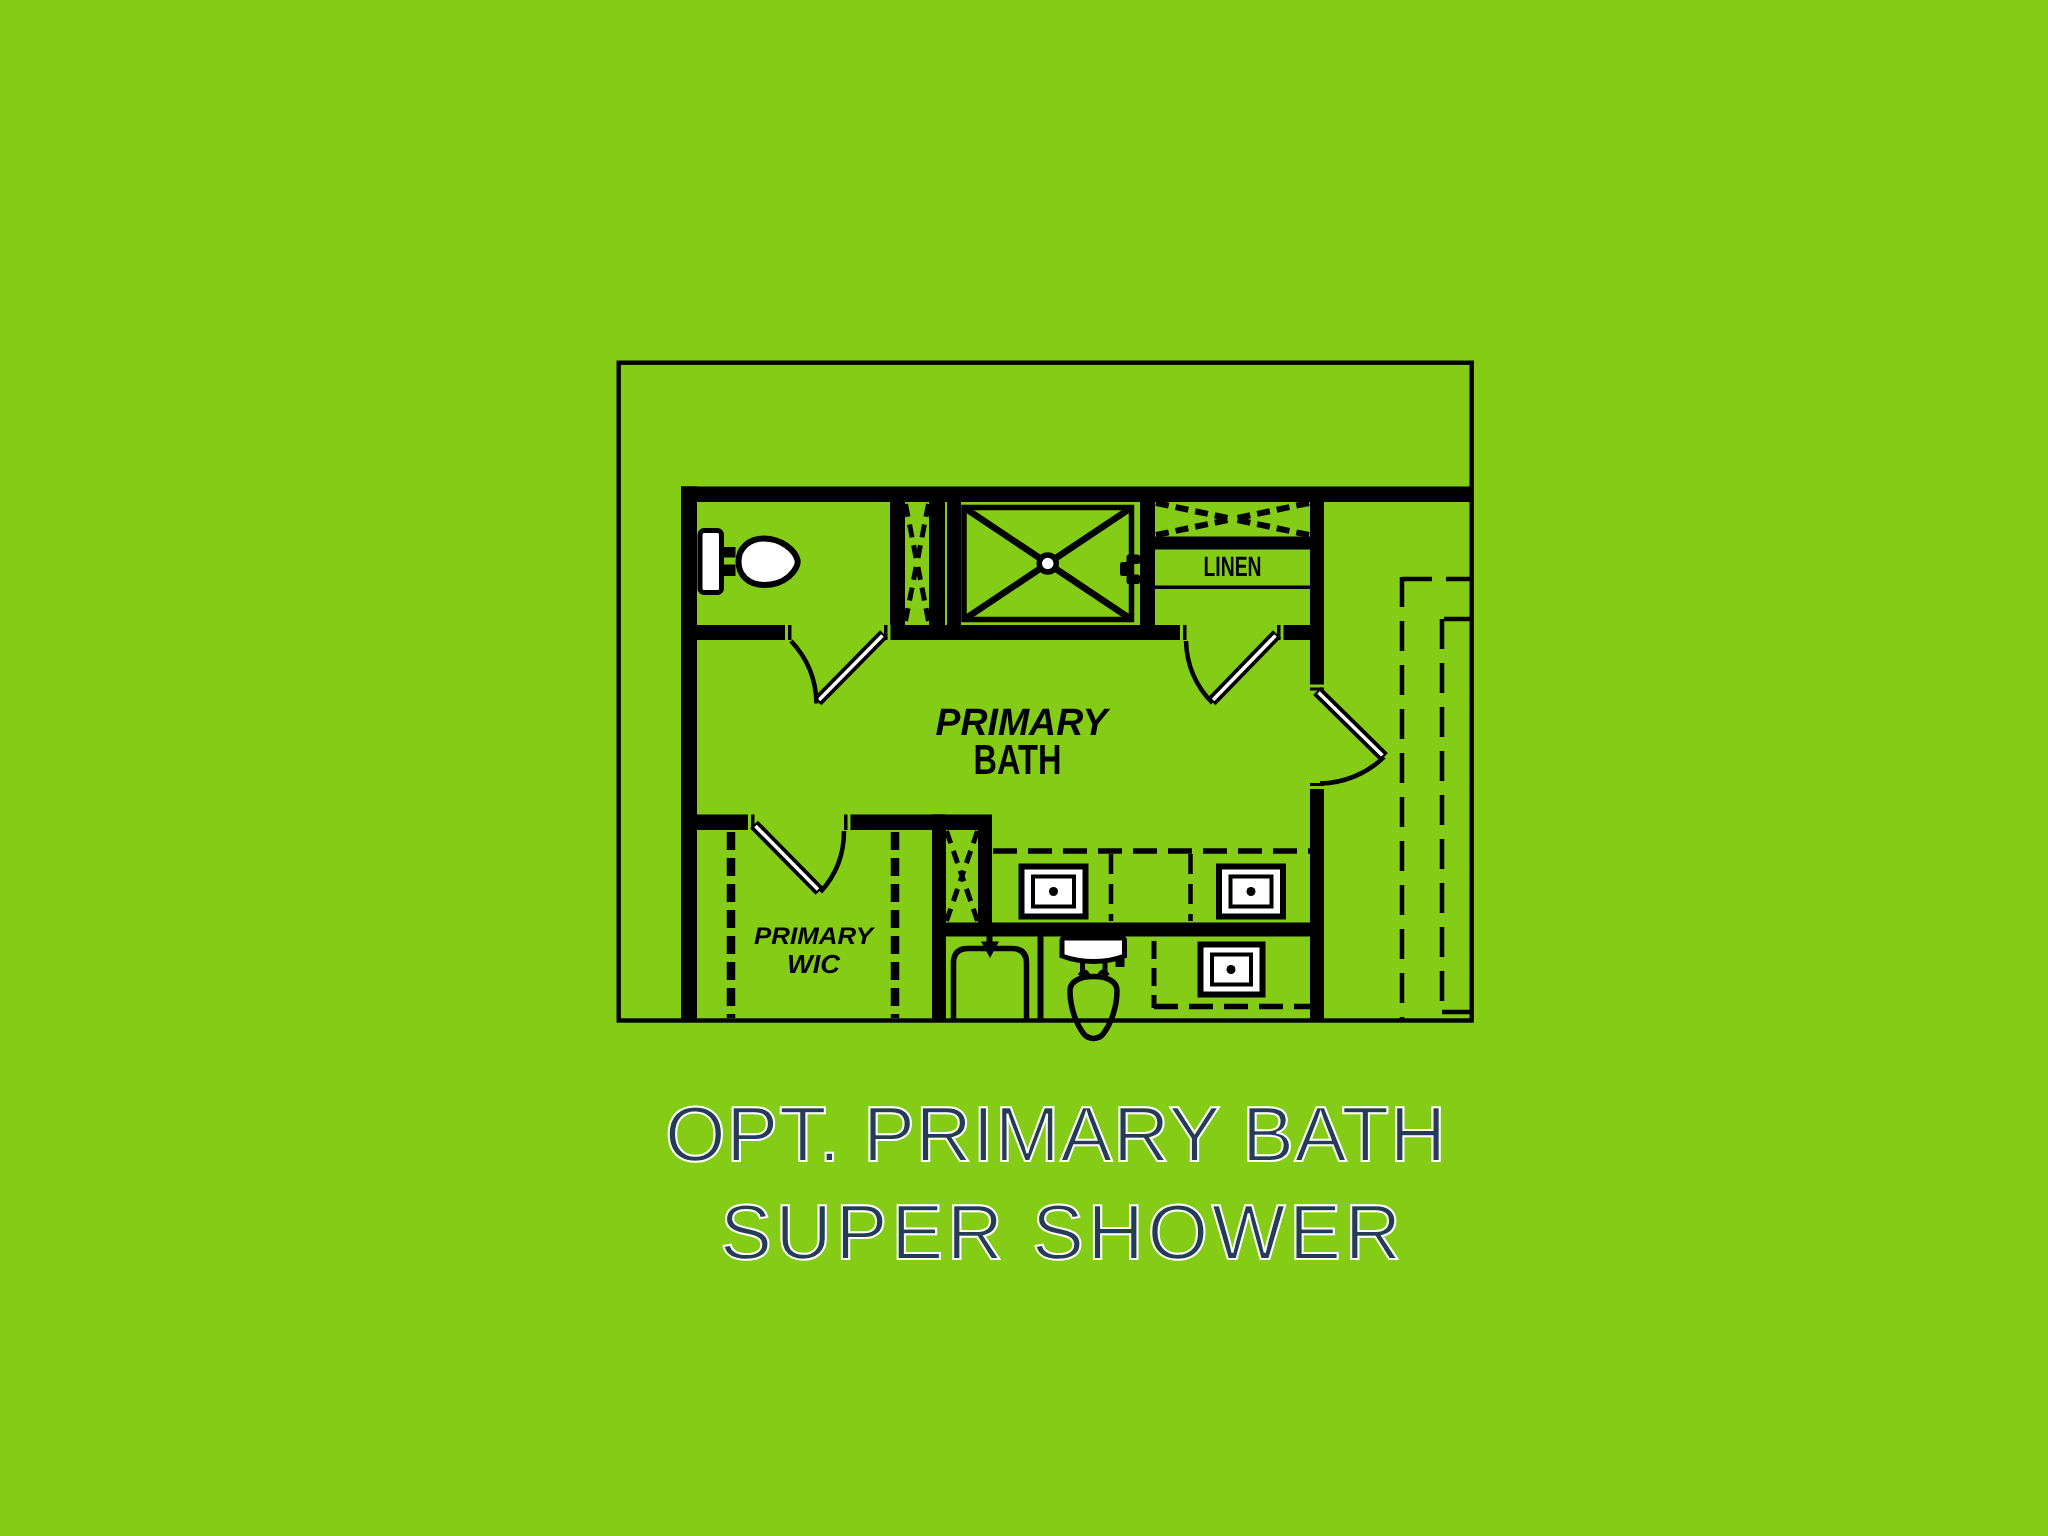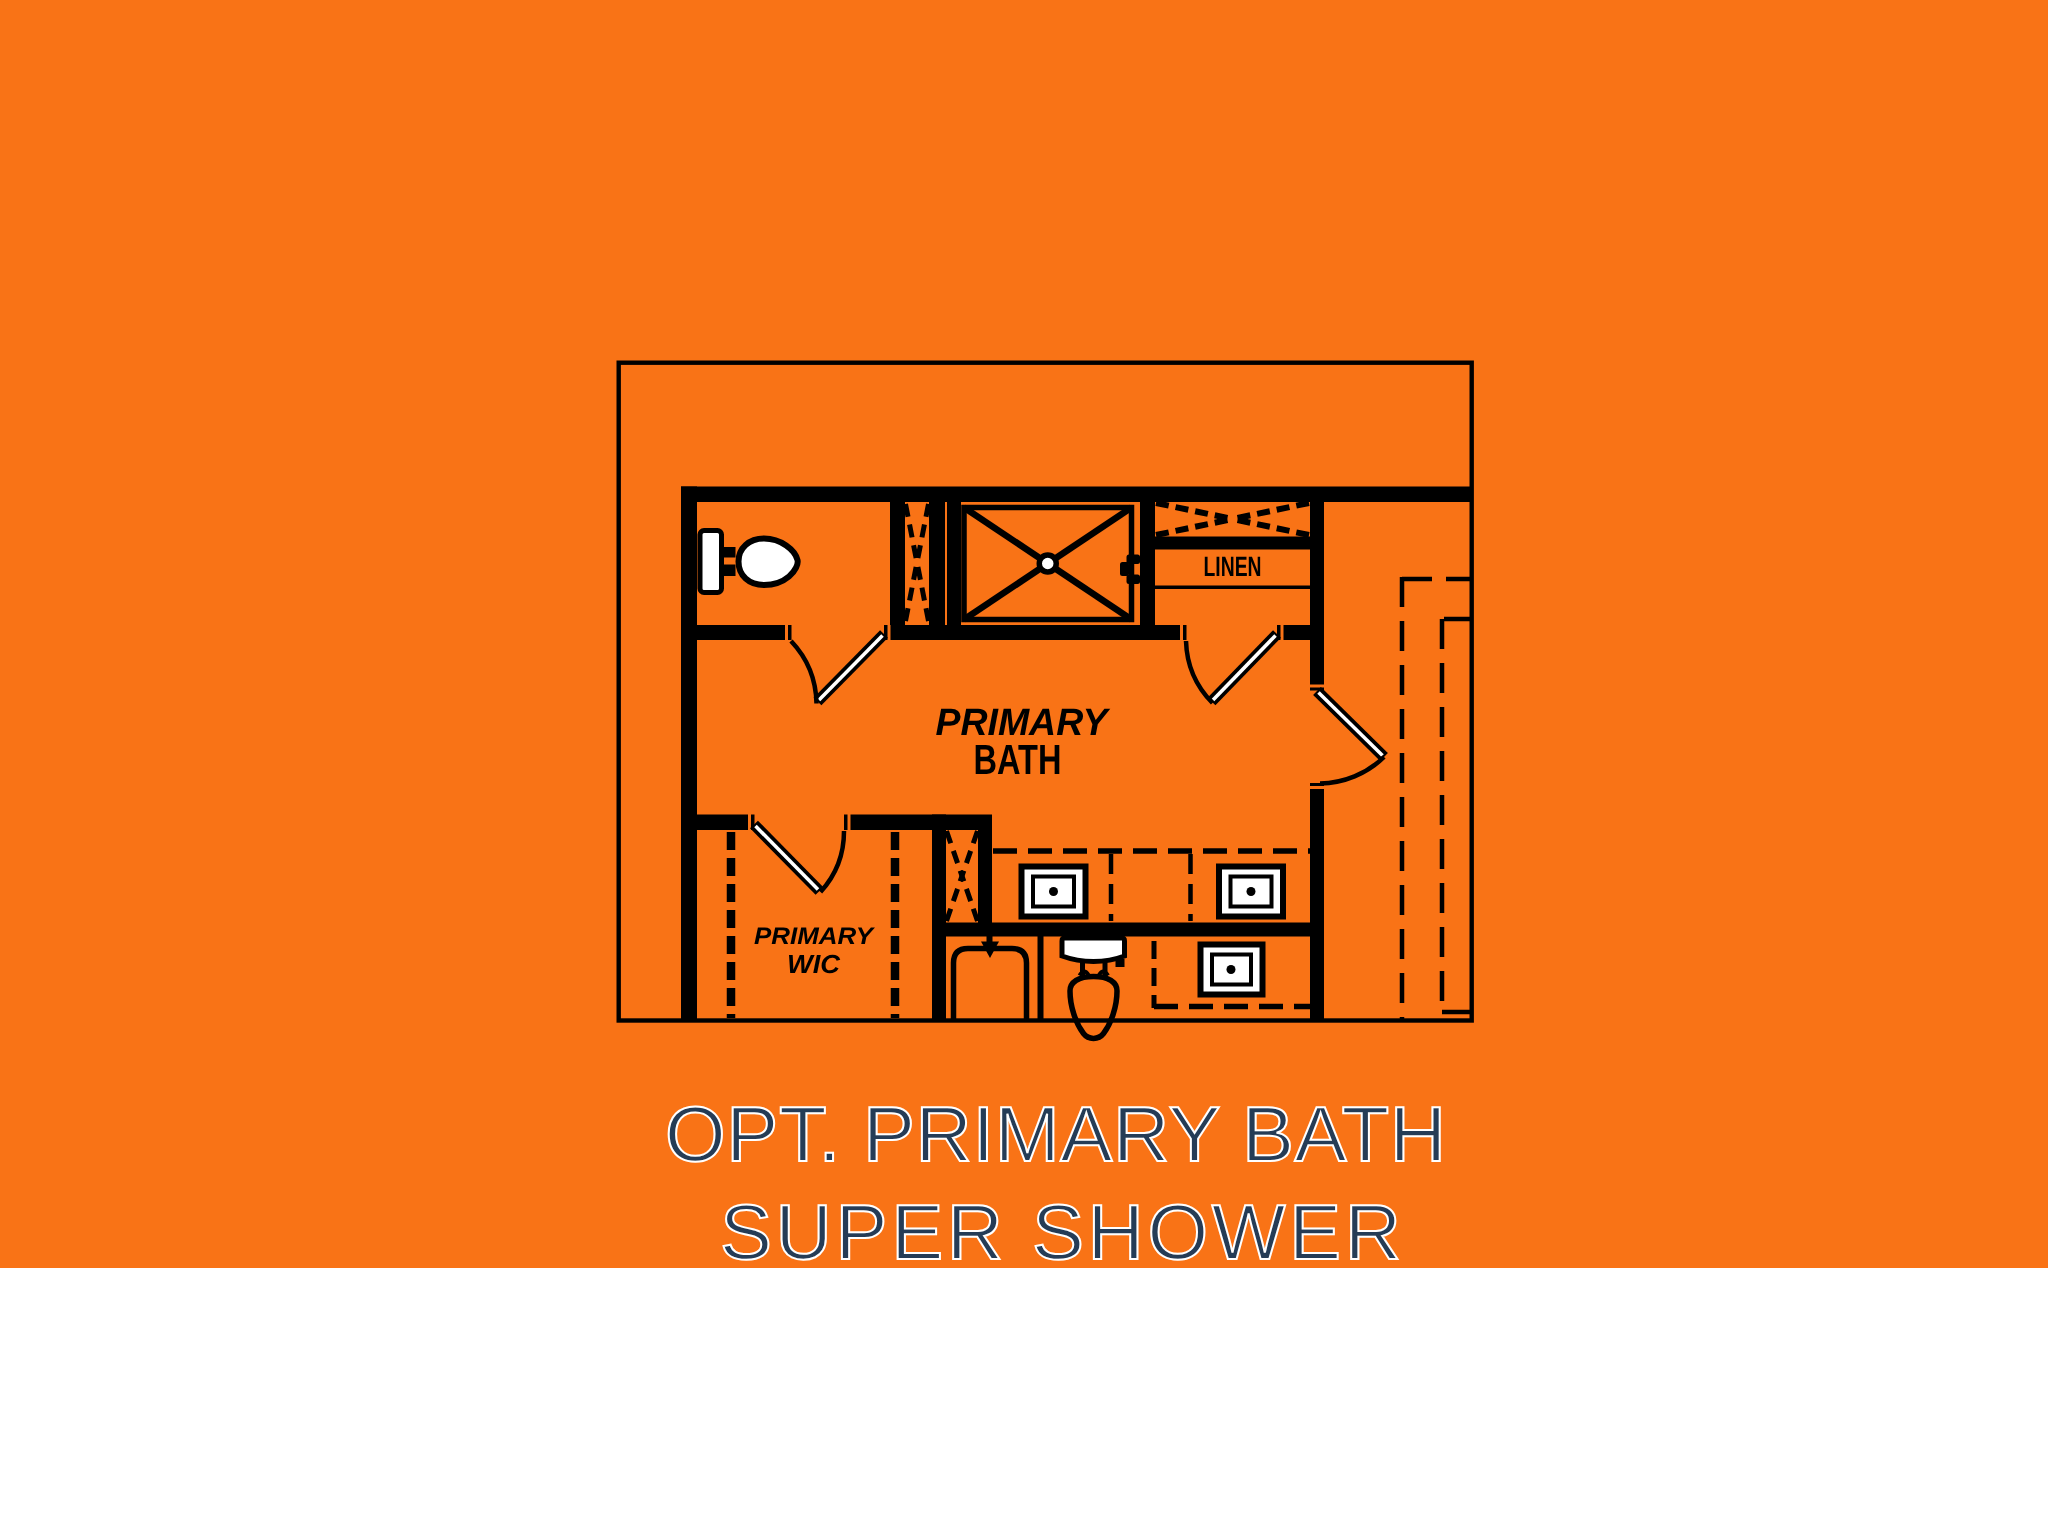--- a/index.html
+++ b/index.html
@@ -1,16 +1,16 @@
 <!DOCTYPE html>
 <html><head>
 <meta charset="utf-8">
 <style>
   html,body{margin:0;padding:0;background:#ffffff;}
-  #page{width:2048px;height:1268px;position:relative;background:#f97316;overflow:hidden;will-change:transform;}
+  #page{width:2048px;height:1536px;position:relative;background:#84cc16;overflow:hidden;will-change:transform;}
   svg{display:block;}
   text{font-family:"Liberation Sans", sans-serif;text-rendering:geometricPrecision;}
 </style>
 </head>
 <body>
 <div id="page">
 <svg width="2048" height="1536" viewBox="0 0 2048 1536" fill="none">
 
   <rect x="618.7" y="362.7" width="853" height="657.8" fill="none" stroke="#000" stroke-width="4.4"></rect>
 

